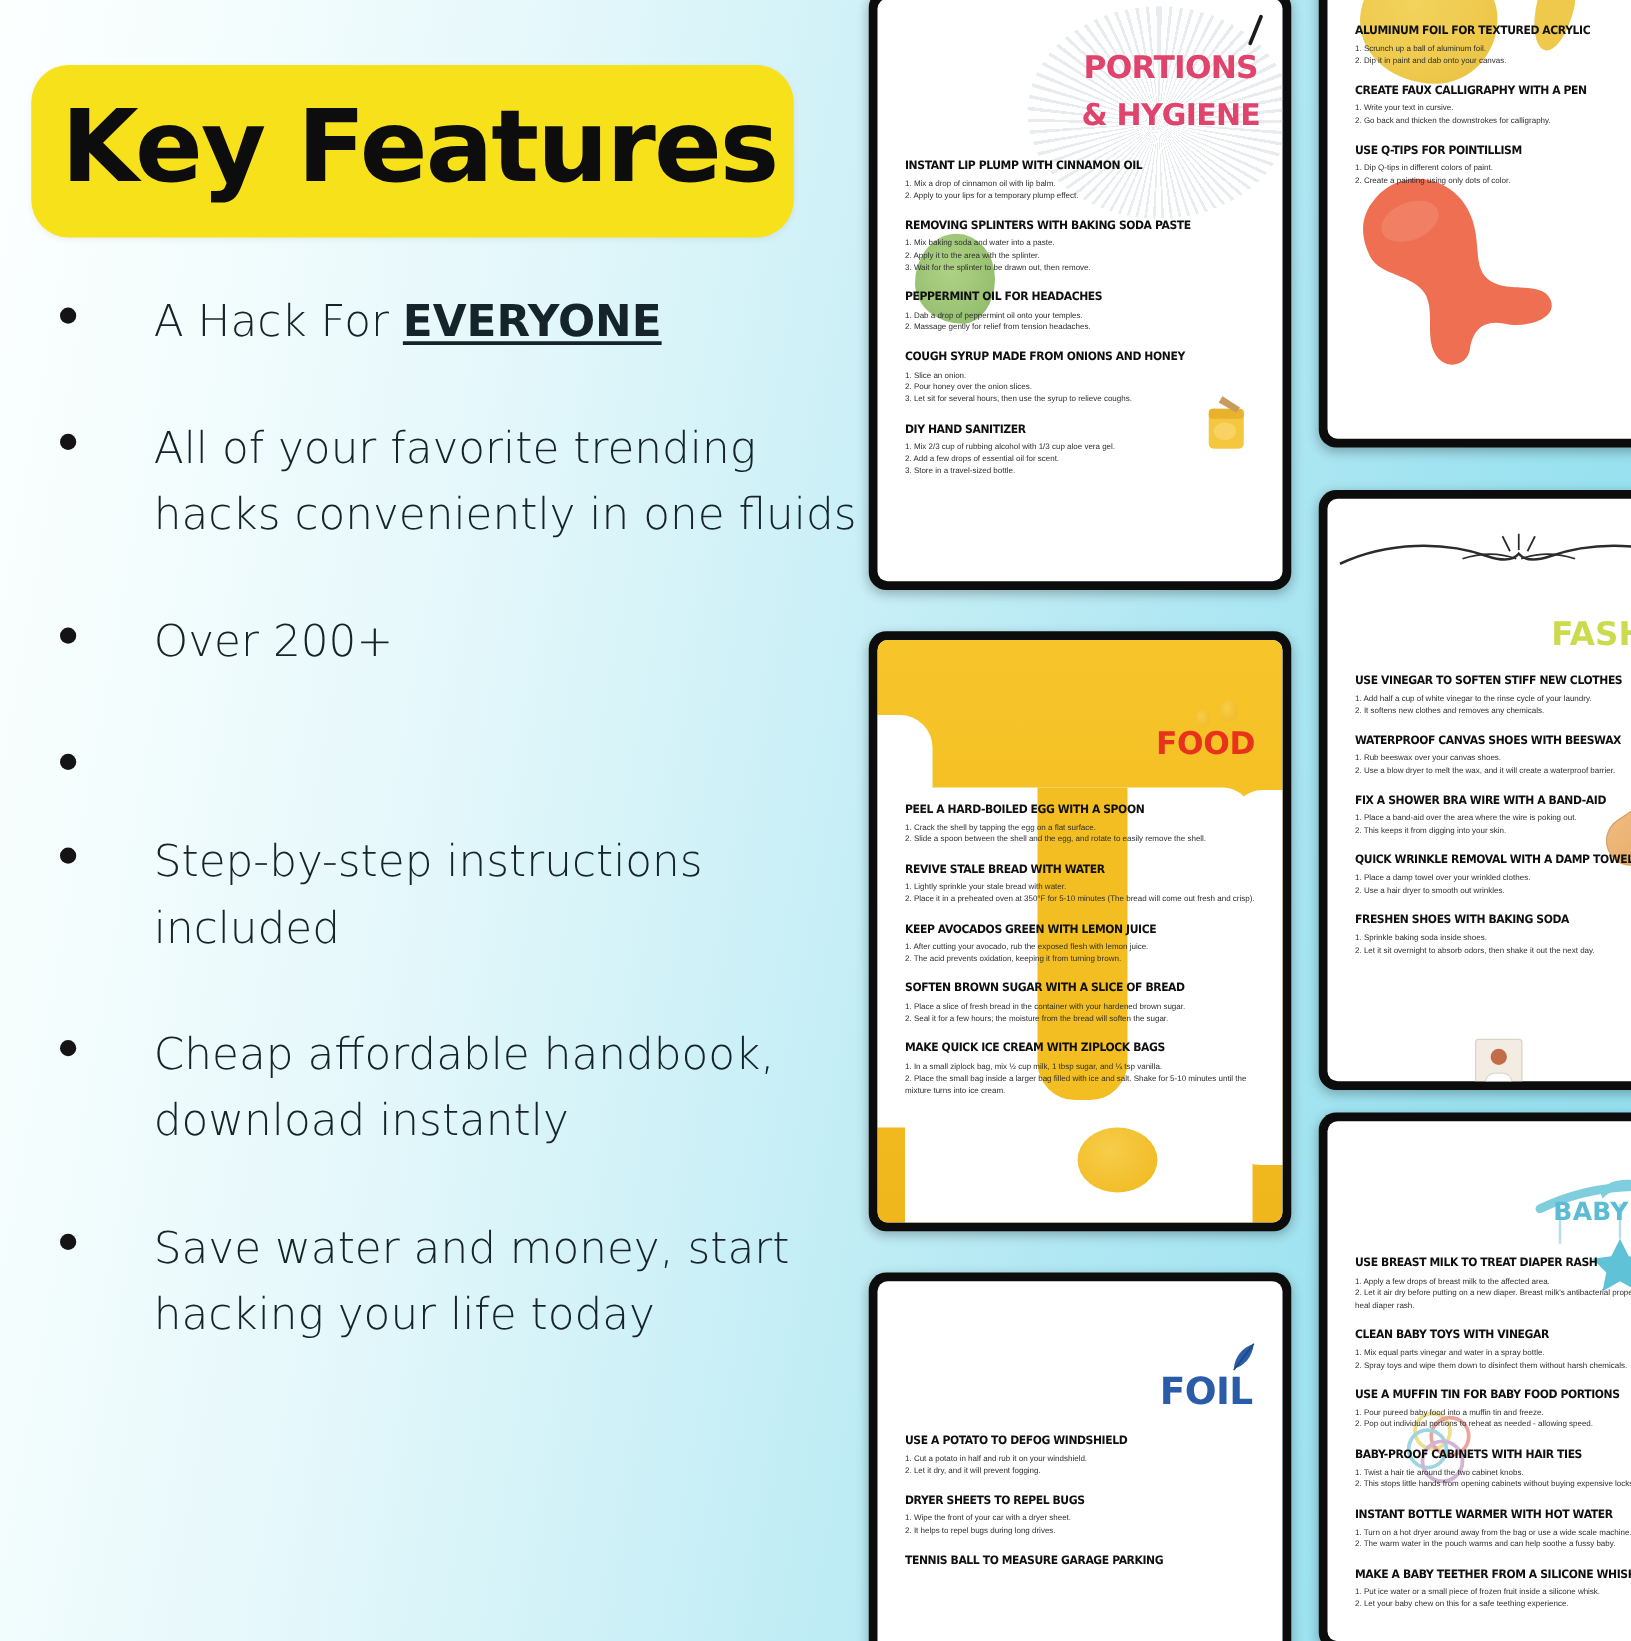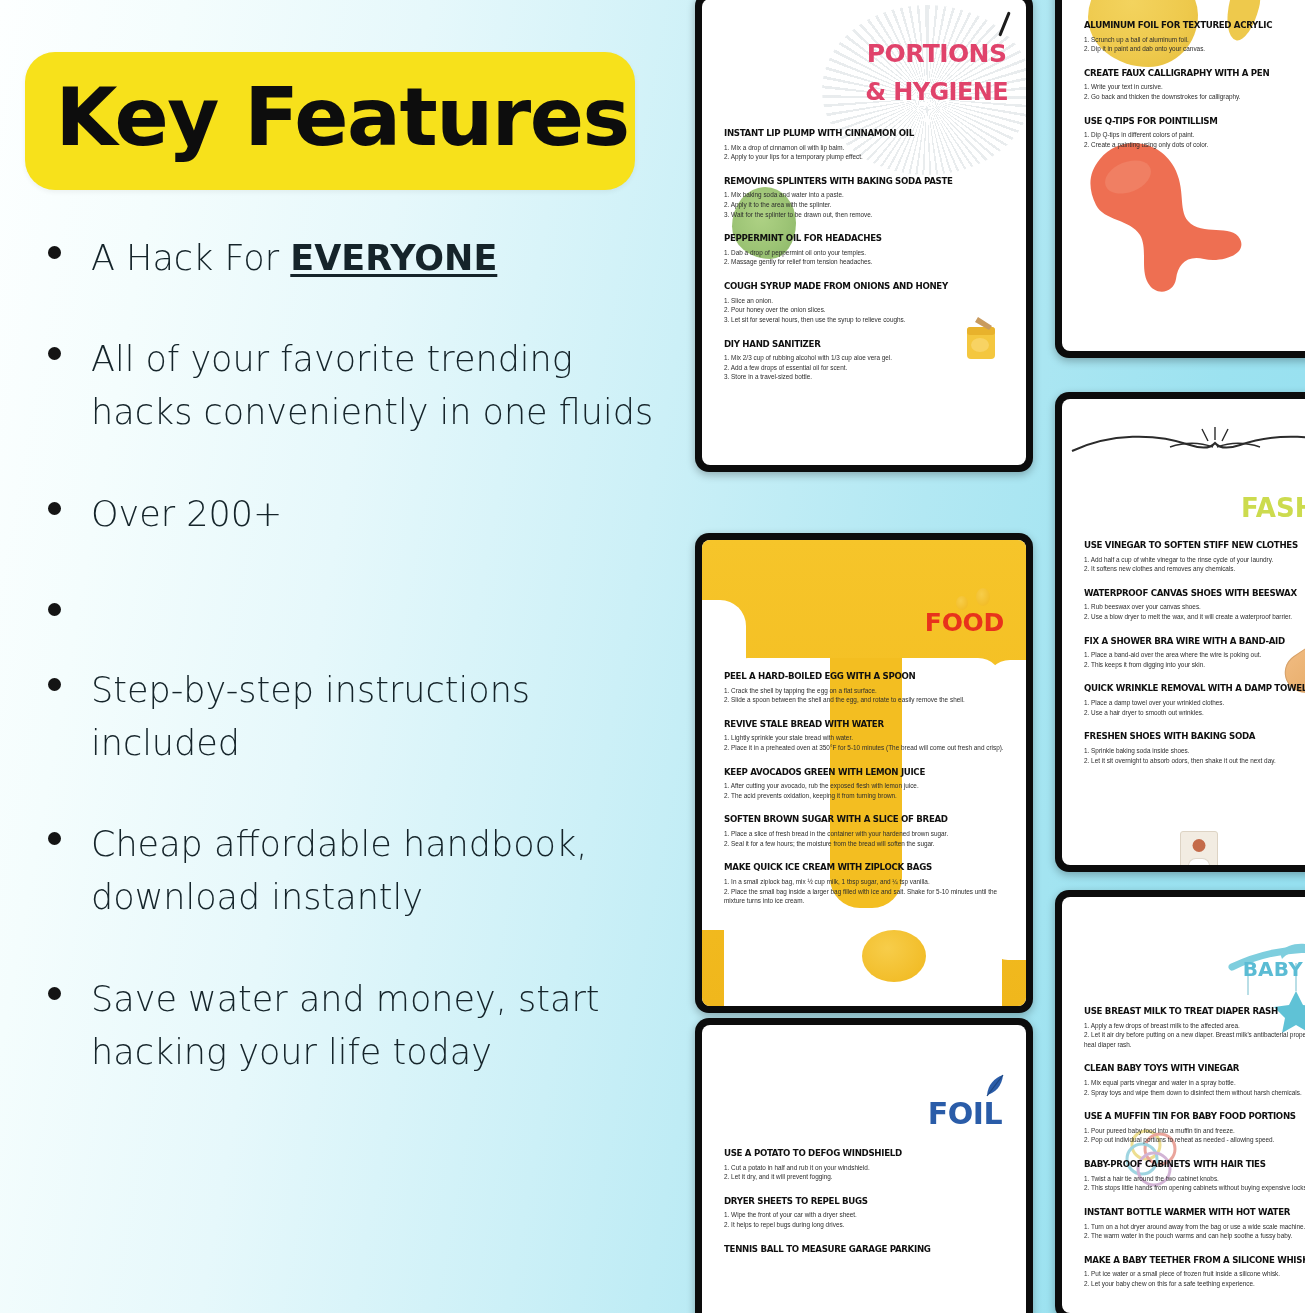--- a/index.html
+++ b/index.html
@@ -29,21 +29,20 @@
   }
 
   #title-badge {
     position: absolute;
     left: 25px; top: 52px;
     width: 610px; height: 138px;
     background: #f7e11b;
     border-radius: 30px;
     display: flex;
     align-items: center;
-    justify-content: center;
     box-shadow: 0 2px 5px rgba(0,0,0,0.06);
     padding-left: 24px;
   }
   #title-badge .title-text {
     font-family: "DejaVu Sans", sans-serif;
     font-weight: bold;
     font-size: 80px;
     letter-spacing: -1.5px;
     color: #0d0d0d;
     line-height: 1;
@@ -54,20 +53,21 @@
   #feature-list {
     position: absolute;
     left: 48px; top: 232px;
     width: 640px;
   }
 
   .feature-item {
     display: flex;
     align-items: flex-start;
     margin-bottom: 48px;
+    gap: 32px;
   }
   .feature-bullet {
     flex: 0 0 auto;
     width: 13px; height: 13px;
     border-radius: 50%;
     background: #141414;
     margin-top: 14px;
     margin-right: 30px;
   }
   .feature-text {
@@ -205,21 +205,21 @@
     z-index: 1;
   }
   .paint-splat-red {
     position: absolute;
     left: 20px; top: 168px;
     width: 170px; height: 185px;
     z-index: 1;
   }
 
   
-  #card-food { left: 695px; top: 505px; width: 338px; height: 480px; margin-top: 28px; }
+  #card-food { left: 695px; top: 505px; width: 338px; height: 480px; }
   .honey-bg {
     position: absolute; inset: 0;
     background: linear-gradient(180deg, #f6c52a 0%, #f4bf23 40%, #f0b71c 100%);
     z-index: 0;
   }
   .honey-drip {
     position: absolute;
     background: #ffffff;
     z-index: 1;
   }

